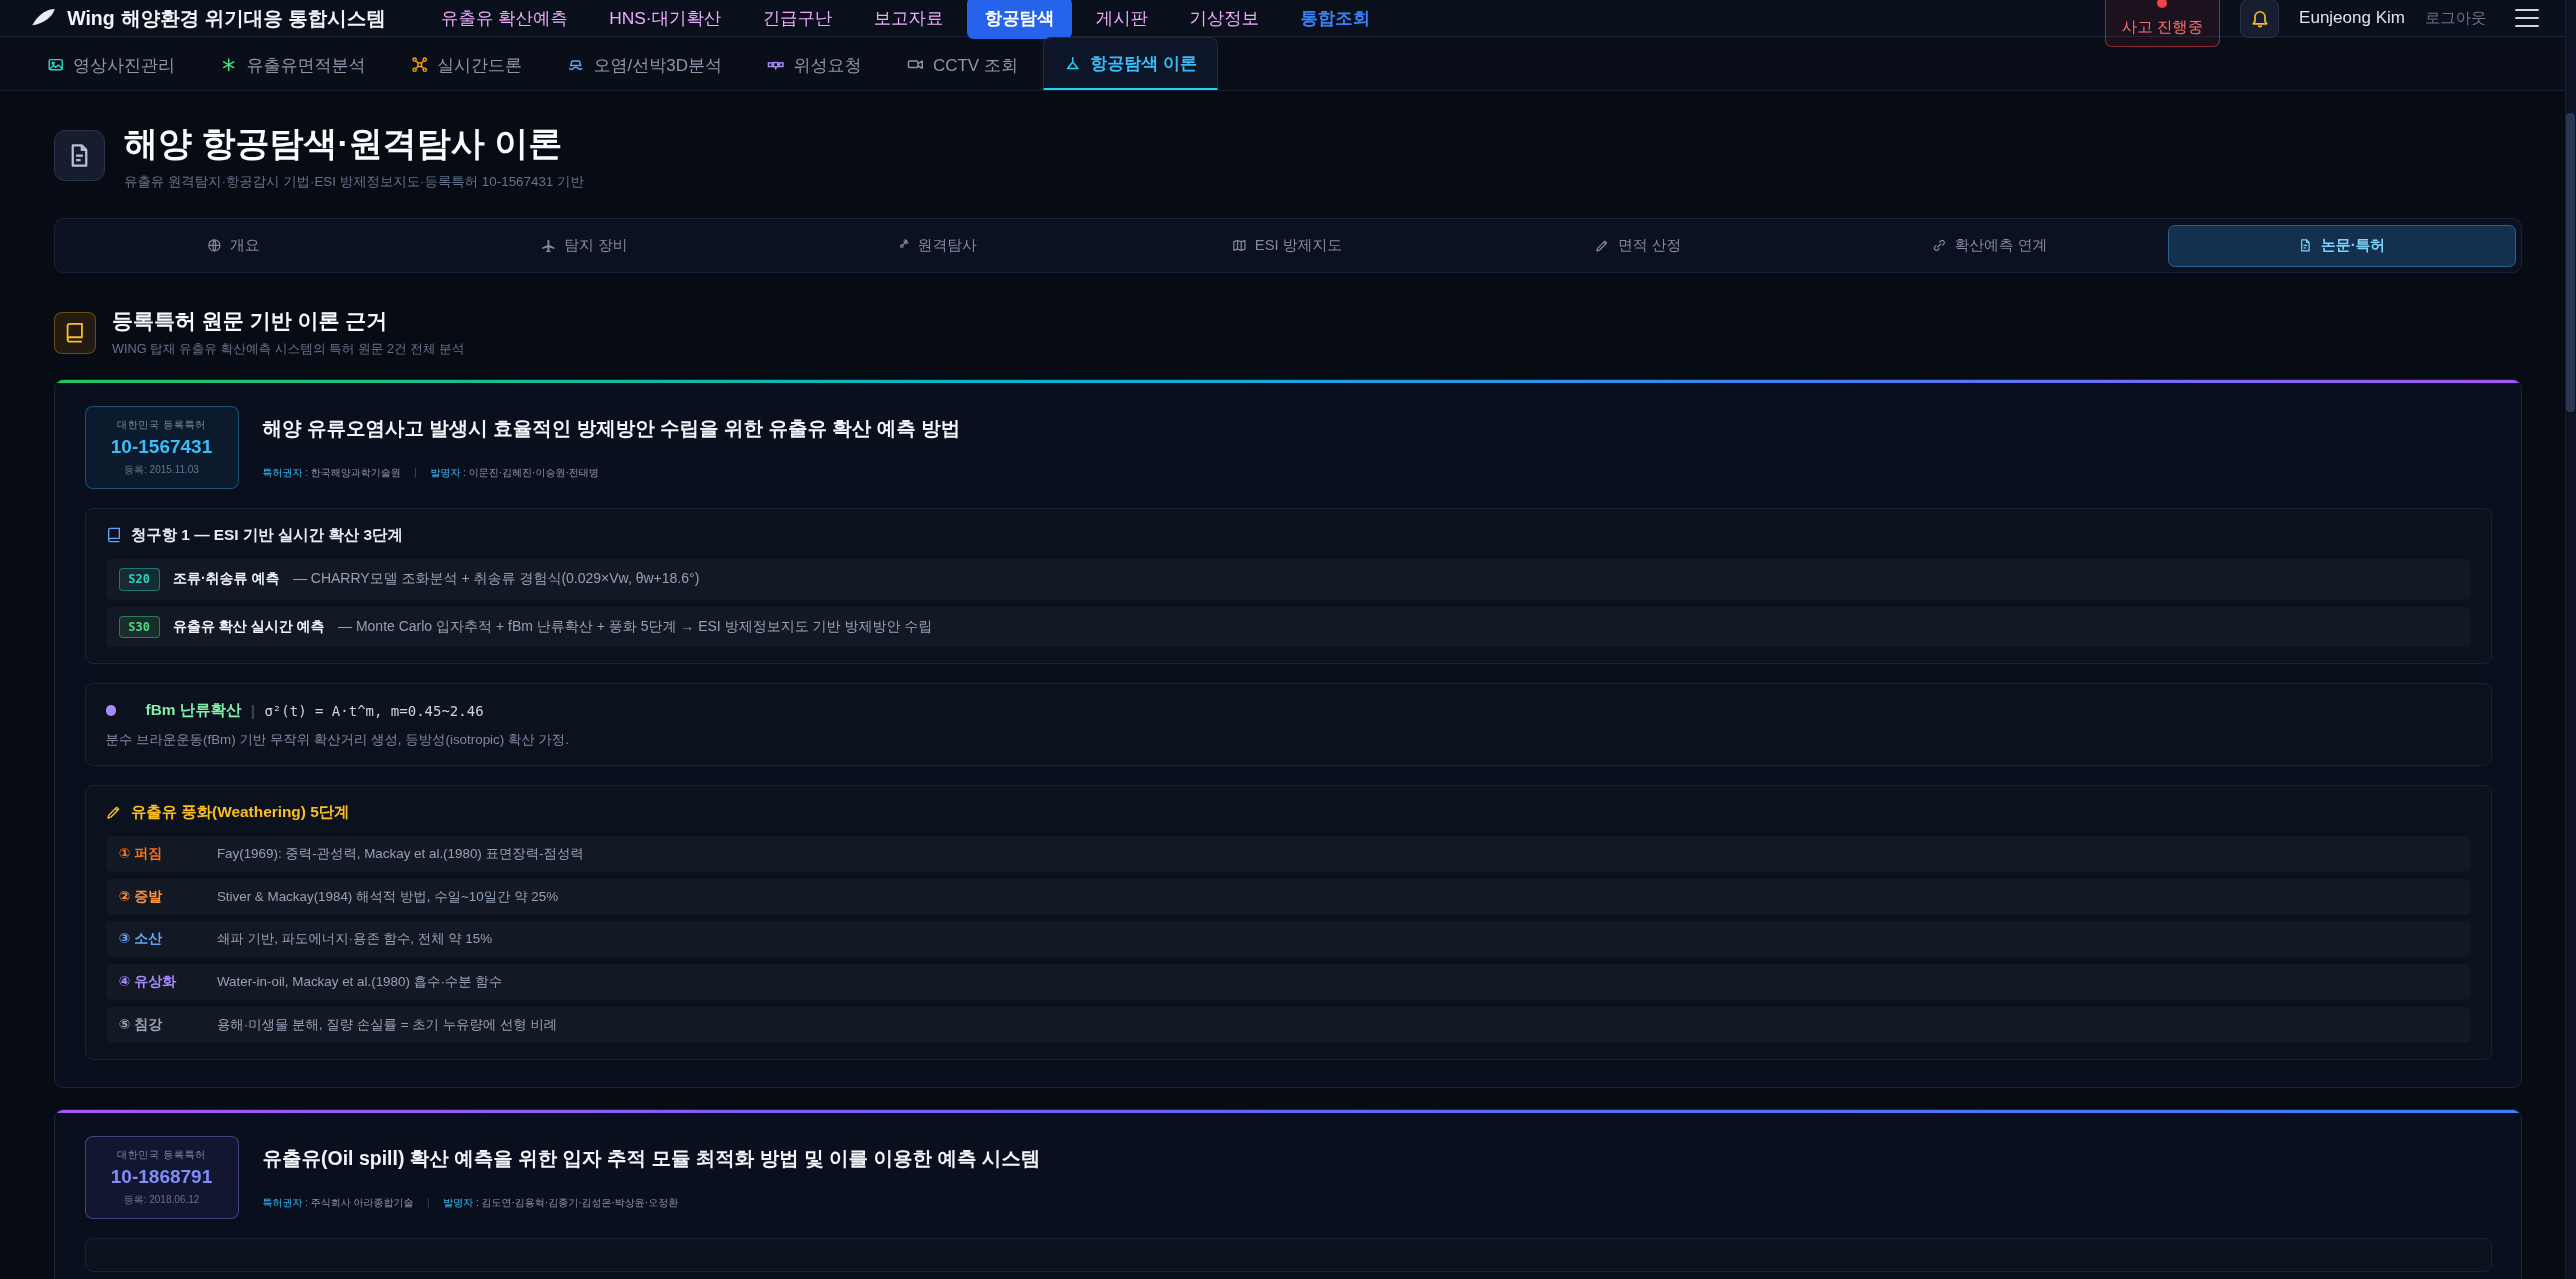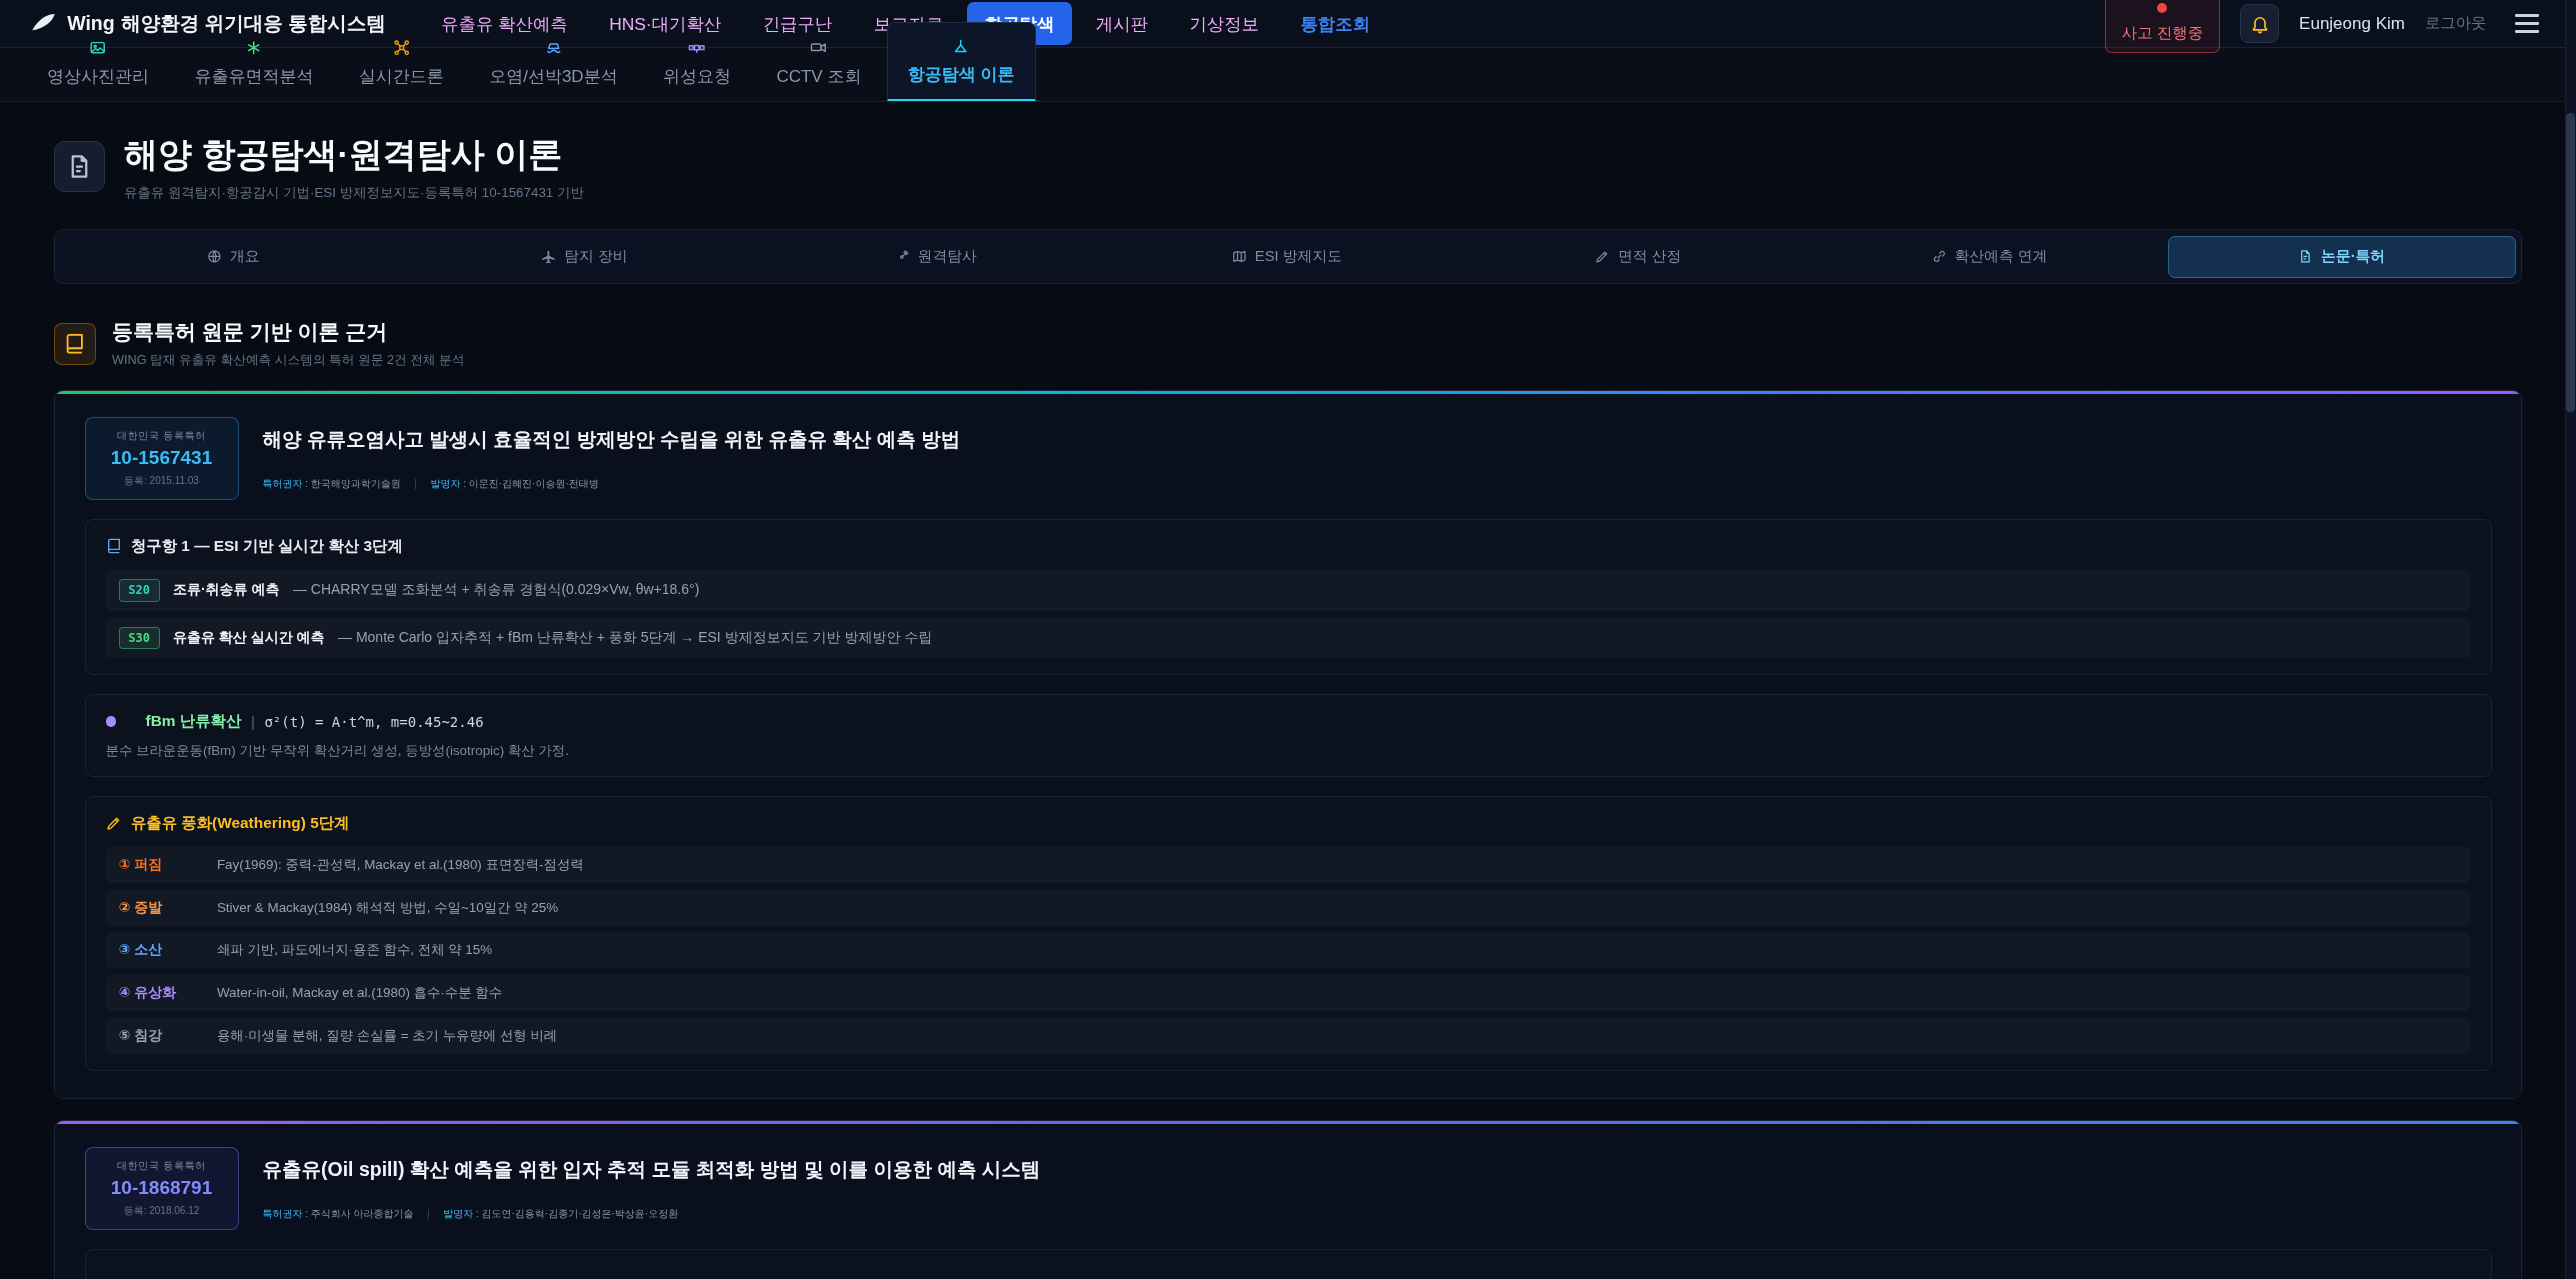--- a/index.html
+++ b/index.html
@@ -4,21 +4,21 @@
 <style>
   * { margin:0; padding:0; box-sizing:border-box; }
   html,body { background:#070b14; }
   body {
     width:2576px; height:1279px; overflow:hidden; position:relative;
     color:#e2e8f0; font-family:"Liberation Sans","DejaVu Sans",sans-serif;
   }
   svg { display:block; }
 
   
-  .topbar { height:48px; background:#0a0f1c; border-bottom:0.7px solid #1a2336;
+  .topbar { height:37px; background:#0a0f1c; border-bottom:0.7px solid #1a2336;
     display:flex; align-items:center; padding:0 29.5px; }
   .logo { display:flex; align-items:center; gap:10.7px; }
   .logo-mark { color:#e8eef6; }
   .logo-text { font-size:19.5px; font-weight:bold; color:#f1f5f9; white-space:nowrap; }
   .logo-text .brand { margin-right:6.7px; }
   .main-nav { display:flex; align-items:center; gap:6.7px; margin-left:38px; }
   .nav-item { font-size:17.4px; color:#f0abfc; padding:9.4px 17.4px; border-radius:6.7px;
     cursor:pointer; white-space:nowrap; }
   .nav-item.active { background:#2563eb; color:#ffffff; font-weight:bold; }
   .nav-item.accent { color:#3b82f6; font-weight:bold; }
@@ -32,21 +32,21 @@
     color:#fbbf24; cursor:pointer; }
   .user-name { font-size:17px; color:#dbe2ec; white-space:nowrap; }
   .logout { font-size:15.4px; color:#64748b; cursor:pointer; white-space:nowrap; }
   .menu-btn { display:flex; flex-direction:column; gap:5.4px; padding:8px; cursor:pointer; }
   .menu-btn span { width:24px; height:2.7px; background:#cbd5e1; border-radius:1.3px; }
 
   
   .subnav { height:54px; background:#090e19; border-bottom:0.7px solid #161f31;
     display:flex; align-items:flex-end; padding:0 27px; gap:5.4px; }
   .subtab { display:flex; align-items:center; gap:8.7px; font-size:17px; color:#8b97ab;
-    padding:13.4px 20px; cursor:pointer; white-space:nowrap;flex-direction:column; }
+    padding:13.4px 20px; cursor:pointer; white-space:nowrap; }
   .subtab.active { color:#38bdf8; font-weight:bold; background:#0d1628;
     border:0.7px solid #1d2c49; border-bottom:2.7px solid #22d3ee; border-radius:8px 8px 0 0; }
   .ic { width:17.4px; height:17.4px; }
   .ic-teal{color:#2dd4bf}.ic-green{color:#4ade80}.ic-amber{color:#f59e0b}
   .ic-blue{color:#60a5fa}.ic-violet{color:#a78bfa}.ic-gray{color:#8b97ab}.ic-cyan{color:#22d3ee}
 
   
   .content { padding:29.5px 54px 0; }
   .page-head { display:flex; align-items:center; gap:19px; }
   .page-icon { width:51px; height:51px; border-radius:10.7px; background:#151d2f;

